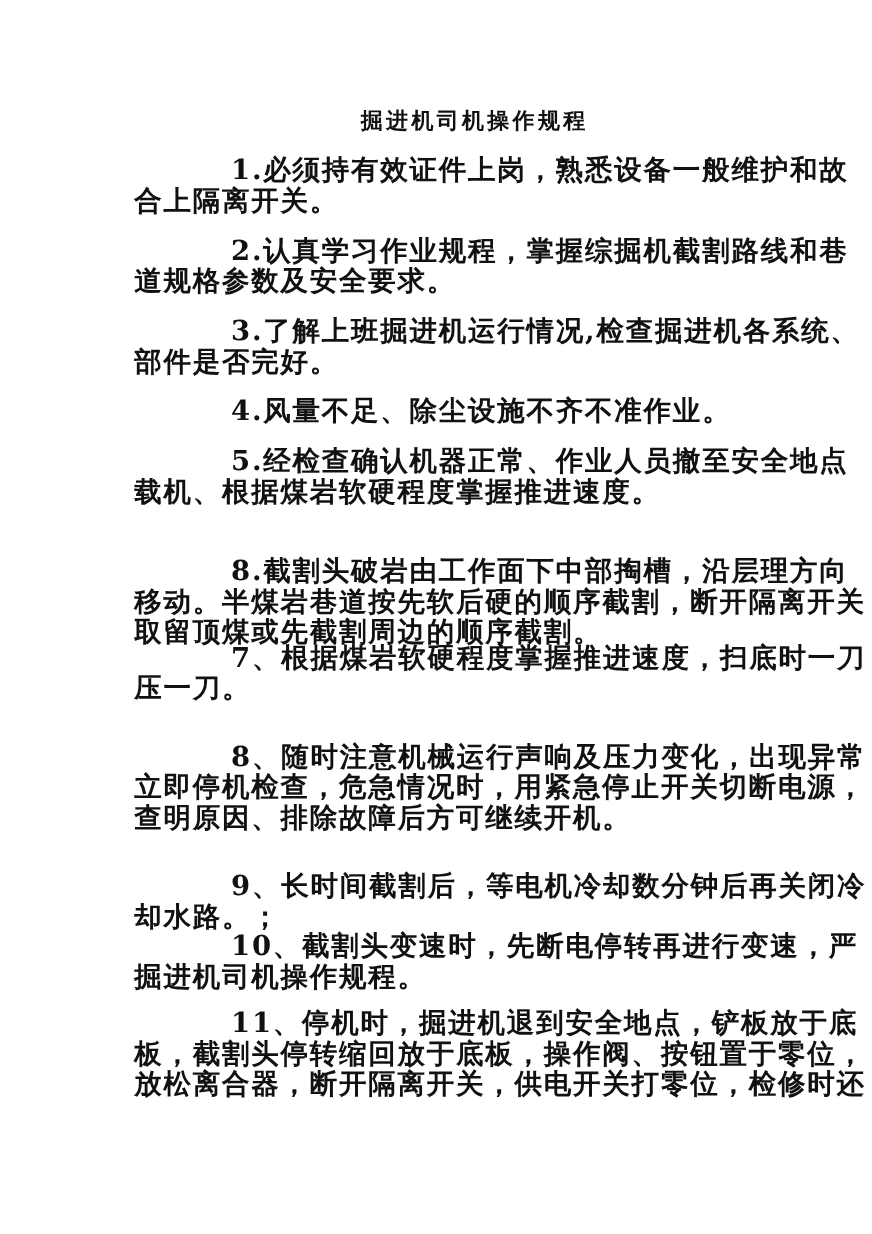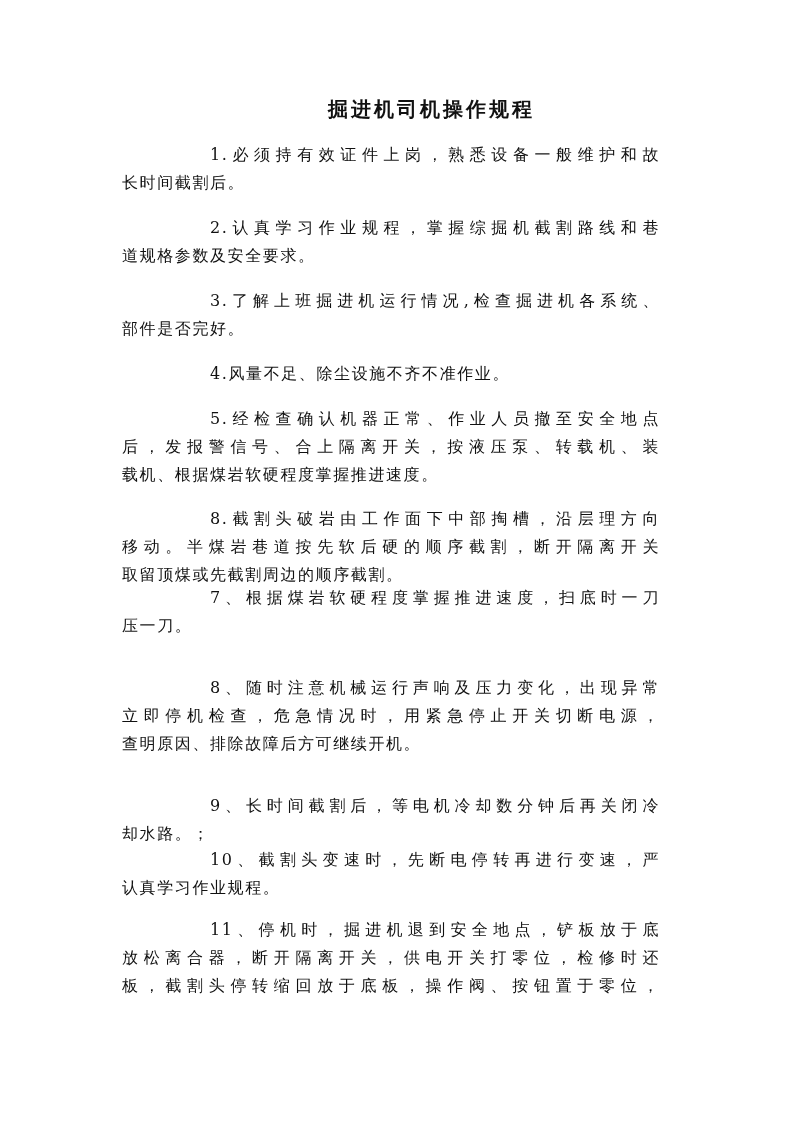--- a/index.html
+++ b/index.html
@@ -3,53 +3,52 @@
 <meta charset="utf-8">
 <style>
   html, body { margin: 0; padding: 0; background: #ffffff; }
   body { width: 793px; height: 1122px; position: relative; overflow: hidden;
          font-family: "DejaVu Serif", "Liberation Serif", serif; color: #111111; }
   .page { position: absolute; left: 0; top: 0; width: 793px; height: 1122px; background: #ffffff; }
   .title { position: absolute; top: 96px; left: 0; width: 793px; text-align: center;
            font-size: 20px; letter-spacing: 3px; padding-left: 70px; box-sizing: border-box;
            font-family: "DejaVu Sans", "Liberation Sans", sans-serif; font-weight: bold; color: #111; }
   .para { position: absolute; left: 122px; width: 538px; }
-  .line { height: 28px; line-height: 28px; font-size: 16px; white-space: nowrap;
-          text-align: justify; text-align-last: justify; letter-spacing: 1.6px; }
+  .line { height: 28px; line-height: 28px; font-size: 25px; white-space: nowrap;
+          text-align: justify; text-align-last: justify; letter-spacing: 1.6px; font-weight: bold; }
   .line.first { padding-left: 88px; }
   .line.last { text-align-last: left; }
 </style>
 </head>
 <body>
 
 <div class="page">
   <div class="title">掘进机司机操作规程</div>
 
   <div class="para" style="top:141px">
     <div class="line first">1.必须持有效证件上岗，熟悉设备一般维护和故</div>
-    <div class="line last">长时间截割后。</div>
+    <div class="line last">合上隔离开关。</div>
   </div>
 
   <div class="para" style="top:214px">
     <div class="line first">2.认真学习作业规程，掌握综掘机截割路线和巷</div>
     <div class="line last">道规格参数及安全要求。</div>
   </div>
 
   <div class="para" style="top:287px">
     <div class="line first">3.了解上班掘进机运行情况,检查掘进机各系统、</div>
     <div class="line last">部件是否完好。</div>
   </div>
 
   <div class="para" style="top:360px">
     <div class="line first last">4.风量不足、除尘设施不齐不准作业。</div>
   </div>
 
   <div class="para" style="top:405px">
     <div class="line first">5.经检查确认机器正常、作业人员撤至安全地点</div>
-    <div class="line">后，发报警信号、合上隔离开关，按液压泵、转载机、装</div>
     <div class="line last">载机、根据煤岩软硬程度掌握推进速度。</div>
   </div>
 
   <div class="para" style="top:505px">
     <div class="line first">8.截割头破岩由工作面下中部掏槽，沿层理方向</div>
     <div class="line">移动。半煤岩巷道按先软后硬的顺序截割，断开隔离开关</div>
     <div class="line last">取留顶煤或先截割周边的顺序截割。</div>
   </div>
 
   <div class="para" style="top:584px">
@@ -63,21 +62,21 @@
     <div class="line last">查明原因、排除故障后方可继续开机。</div>
   </div>
 
   <div class="para" style="top:792px">
     <div class="line first">9、长时间截割后，等电机冷却数分钟后再关闭冷</div>
     <div class="line last">却水路。；</div>
   </div>
 
   <div class="para" style="top:846px">
     <div class="line first">10、截割头变速时，先断电停转再进行变速，严</div>
-    <div class="line last">认真学习作业规程。</div>
+    <div class="line last">掘进机司机操作规程。</div>
   </div>
 
   <div class="para" style="top:916px">
     <div class="line first">11、停机时，掘进机退到安全地点，铲板放于底</div>
+    <div class="line">板，截割头停转缩回放于底板，操作阀、按钮置于零位，</div>
     <div class="line">放松离合器，断开隔离开关，供电开关打零位，检修时还</div>
-    <div class="line">板，截割头停转缩回放于底板，操作阀、按钮置于零位，</div>
   </div>
 </div>
 
 </body></html>

